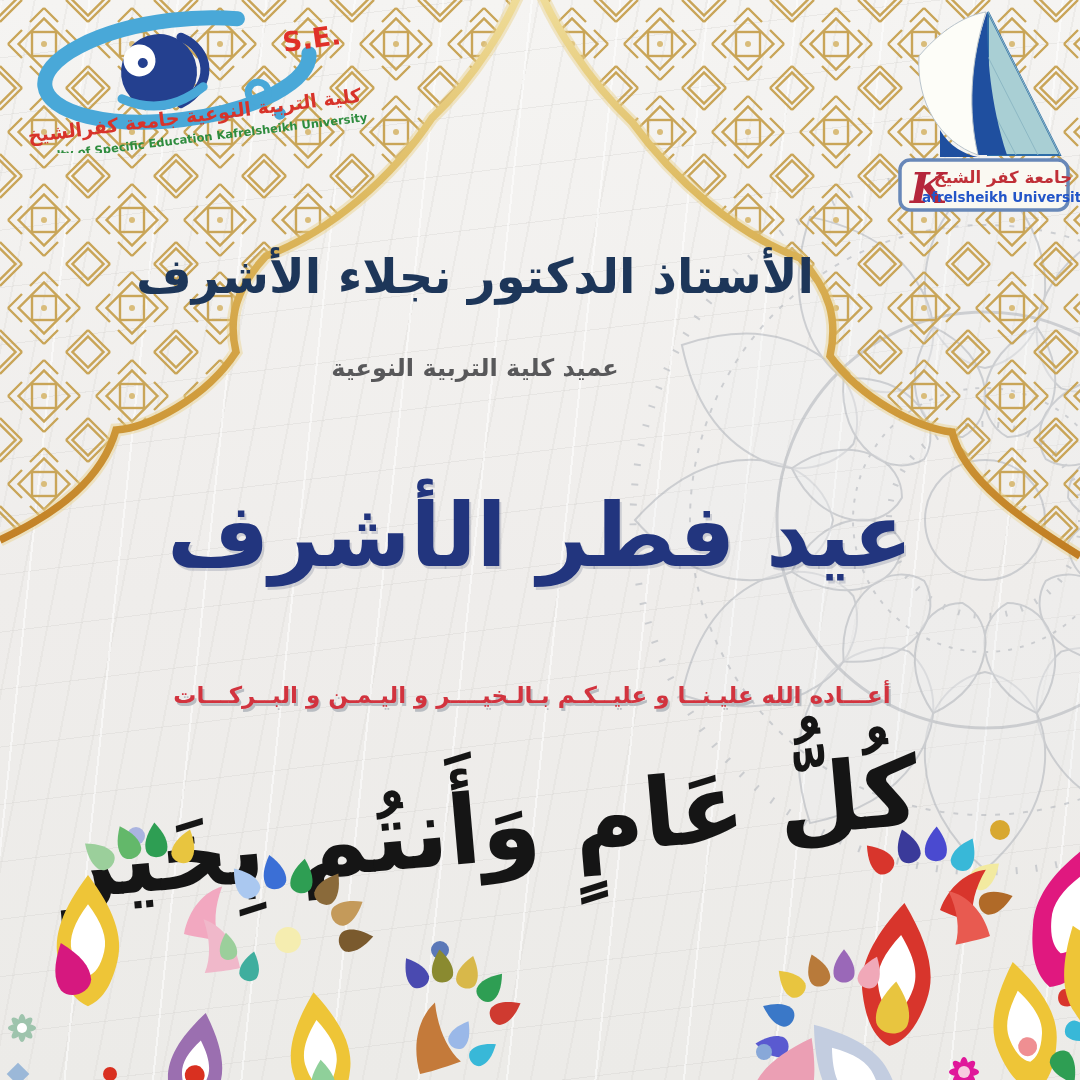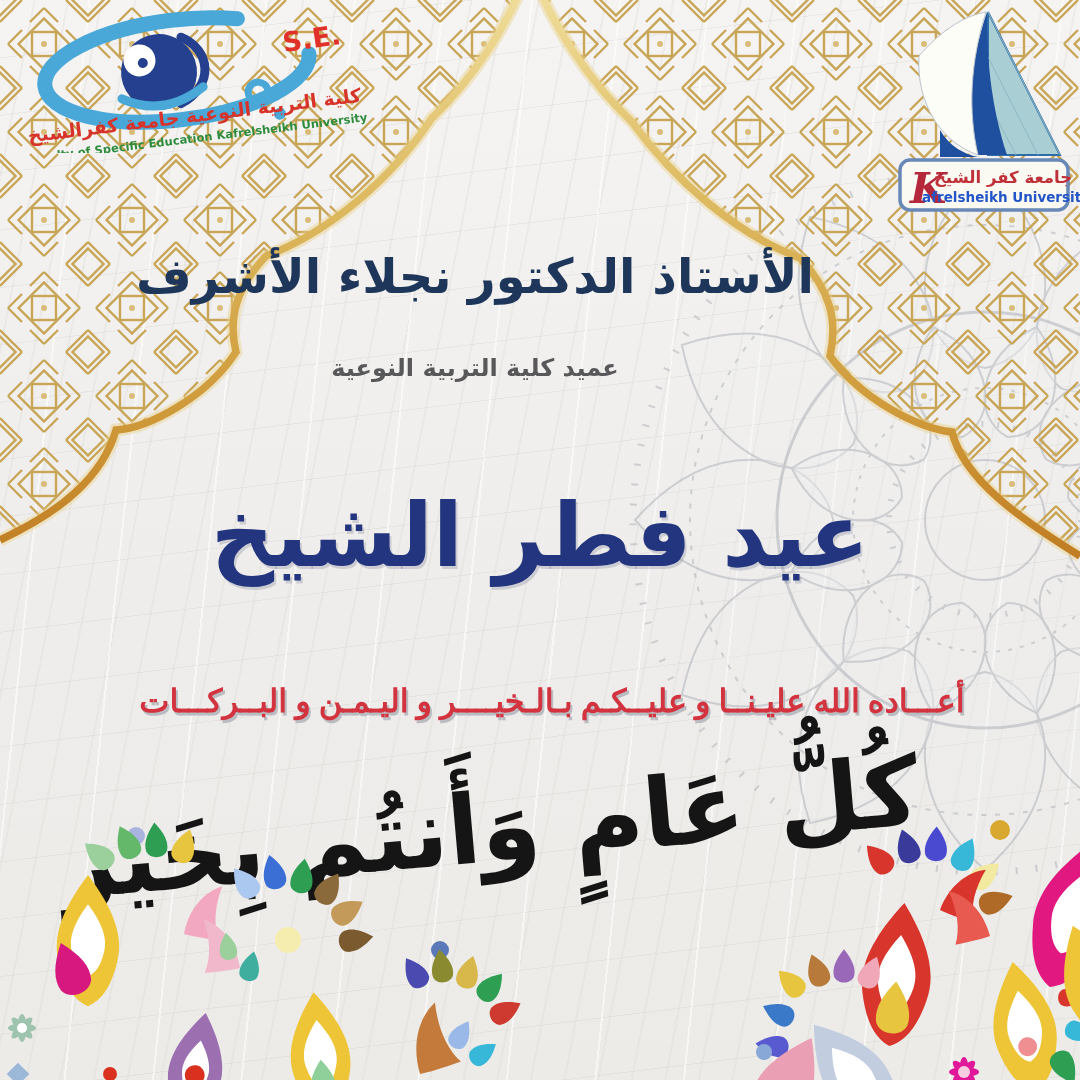--- a/index.html
+++ b/index.html
@@ -12,22 +12,22 @@
       repeating-linear-gradient(173deg, rgba(205,203,200,.28) 0 1px, rgba(255,255,255,0) 1px 57px),
       repeating-linear-gradient(101deg, rgba(218,216,212,.30) 0 2px, rgba(255,255,255,0) 2px 33px),
       linear-gradient(180deg,#f5f4f2 0%,#efedeb 55%,#ecebe8 100%);
   }
   .abs{position:absolute;}
   .txt{direction:rtl;text-align:center;white-space:nowrap;}
   .dean-name{left:90px;top:236px;width:770px;font-size:48px;font-weight:bold;color:#1d3659;margin-top:12px;}
   .dean-title{left:90px;top:354px;width:770px;font-size:24px;font-weight:bold;color:#58585a;}
   .eid-line{left:140px;top:484px;width:800px;font-size:88px;font-weight:bold;color:#22357e;
             text-shadow:2px 3px 0 rgba(25,35,80,.16);letter-spacing:1px;}
-  .blessing-line{left:32px;top:682px;width:1040px;font-size:32px;font-weight:bold;color:#d2333e;
-            text-shadow:2px 3px 0 #b9bdc2;font-family:Liberation Serif, serif;}
+  .blessing-line{left:12px;top:682px;width:1040px;font-size:23px;font-weight:bold;color:#d2333e;
+            text-shadow:2px 3px 0 #b9bdc2;}
   .calligraphy{left:160px;top:768px;width:760px;font-size:96px;font-weight:bold;color:#151515;
             transform:rotate(-5deg);}
   svg{display:block;}
 </style>
 </head>
 <body>
 
 <div class="canvas">
 
   <svg class="abs" style="left:535px;top:70px;opacity:.5;" width="900" height="900" viewBox="-450 -450 900 900">
@@ -142,21 +142,21 @@
     <path d="M90 153 C52 140 28 100 31 54 C60 20 86 12 98 10 C82 60 80 110 90 153 Z" fill="#fdfdf8" stroke="#b9c4cc" stroke-width="1"></path>
     <path d="M52 128 C62 145 76 152 90 155 L52 155 Z" fill="#1f4f9f"></path>
     <rect x="12" y="158" width="168" height="50" rx="10" fill="#faf9f2" stroke="#6888b8" stroke-width="3.5"></rect>
     <text x="22" y="201" font-size="42" font-style="italic" font-weight="bold" font-family="DejaVu Serif, serif" fill="#b5273b">K</text>
     <text x="115" y="181" text-anchor="middle" direction="rtl" font-size="16.5" font-weight="bold" fill="#c03038">جامعة كفر الشيخ</text>
     <text x="118" y="200" text-anchor="middle" font-size="13.5" font-weight="bold" fill="#2255c8">afrelsheikh University</text>
   </svg>
 
   <div class="abs txt dean-name">الأستاذ الدكتور نجلاء الأشرف</div>
   <div class="abs txt dean-title">عميد كلية التربية النوعية</div>
-  <div class="abs txt eid-line">عيد فطر الشيخ</div>
+  <div class="abs txt eid-line">عيد فطر الأشرف</div>
   <div class="abs txt blessing-line">أعـــاده الله عليـنــا و عليــكـم بـالـخيــــر و اليـمـن و البــركـــات</div>
   <div class="abs txt calligraphy">كُلُّ عَامٍ وَأَنتُم بِخَير</div>
 
   <svg class="abs" style="left:-12px;bottom:-12px;" width="560" height="270" viewBox="0 0 560 270">
     <circle cx="148" cy="14" r="9" fill="#aab4e0"></circle>
     <use href="#drop" transform="translate(112,34) rotate(-50) scale(1.15)" fill="#9bcf9b"></use>
     <use href="#drop" transform="translate(140,22) rotate(-25) scale(1.15)" fill="#63b86a"></use>
     <use href="#drop" transform="translate(168,20) rotate(-5) scale(1.15)" fill="#2e9e53"></use>
     <use href="#drop" transform="translate(196,26) rotate(18) scale(1.15)" fill="#e8c53f"></use>
     <g transform="translate(100,118) scale(1.05)">

